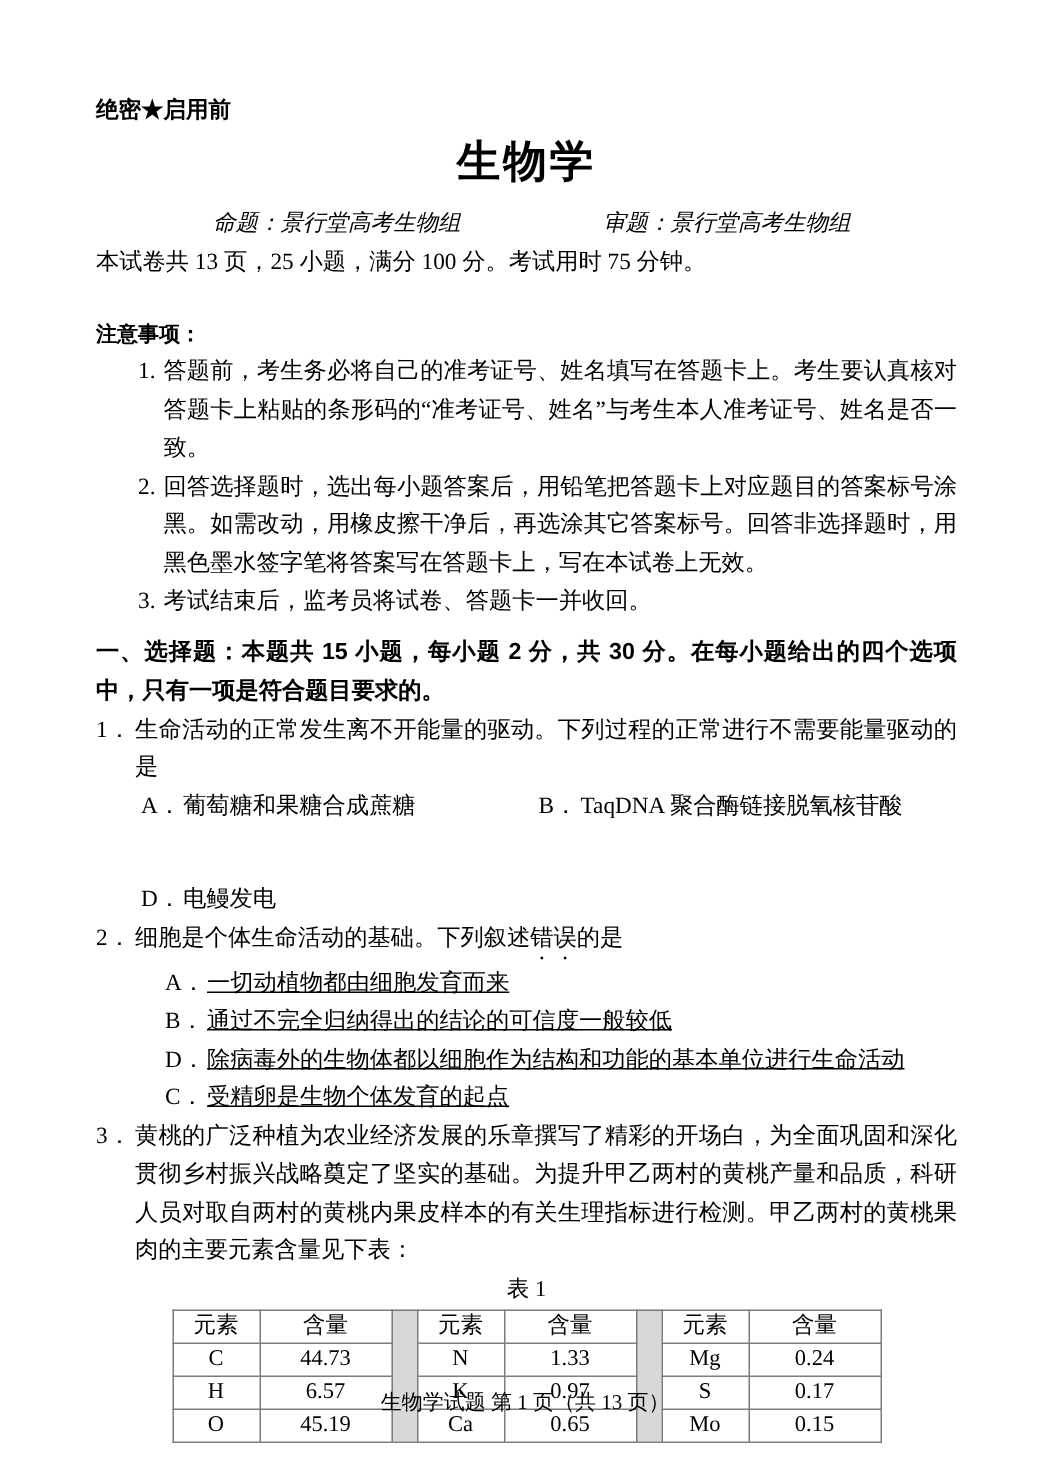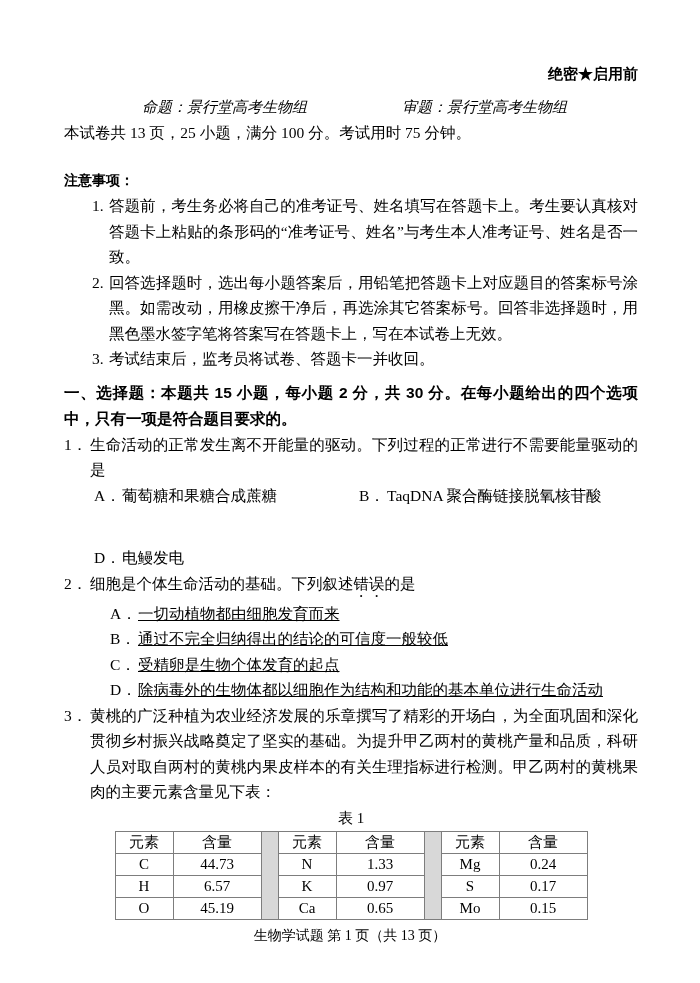--- a/index.html
+++ b/index.html
@@ -14,21 +14,20 @@
     line-height:25.5px;
     overflow:hidden;
   }
   .content { padding:64px 62px 0 64px; }
 
   .classification {
     font-family:"Liberation Sans", sans-serif;
     font-weight:bold;
     font-size:15px;
     line-height:20px;
-    text-align:right;
   }
   .exam-title {
     margin-top:16px;
     text-align:center;
     font-size:21px;
     font-weight:600;
     line-height:26px;
     letter-spacing:0.5px;
   }
   .subject-title {
@@ -123,20 +122,21 @@
 </style>
 </head>
 <body>
 
 <div class="page">
   <div class="content">
 
     <div class="classification">绝密★启用前</div>
 
 
+    <div class="subject-title">生物学</div>
 
     <div class="credits">
       <span class="setter">命题：景行堂高考生物组</span>
       <span class="reviewer">审题：景行堂高考生物组</span>
     </div>
 
     <div class="paper-info">本试卷共 13 页，25 小题，满分 100 分。考试用时 75 分钟。</div>
 
     <div class="notice-heading">注意事项：</div>
 
@@ -179,24 +179,24 @@
         <span class="q-stem"><span>细胞是个体生命活动的基础。下列叙述</span><span class="emph">错误</span><span>的是</span></span>
       </div>
       <div class="opts-col">
         <div class="opt">
           <span class="opt-label">A．</span><span>一切动植物都由细胞发育而来</span>
         </div>
         <div class="opt">
           <span class="opt-label">B．</span><span>通过不完全归纳得出的结论的可信度一般较低</span>
         </div>
         <div class="opt">
+          <span class="opt-label">D．</span><span>除病毒外的生物体都以细胞作为结构和功能的基本单位进行生命活动</span>
+        </div>
+        <div class="opt">
           <span class="opt-label">C．</span><span>受精卵是生物个体发育的起点</span>
-        </div>
-        <div class="opt">
-          <span class="opt-label">D．</span><span>除病毒外的生物体都以细胞作为结构和功能的基本单位进行生命活动</span>
         </div>
       </div>
     </div>
 
     <div class="question">
       <div class="q-stem-row">
         <span class="q-num">3．</span>
         <span class="q-stem">黄桃的广泛种植为农业经济发展的乐章撰写了精彩的开场白，为全面巩固和深化贯彻乡村振兴战略奠定了坚实的基础。为提升甲乙两村的黄桃产量和品质，科研人员对取自两村的黄桃内果皮样本的有关生理指标进行检测。甲乙两村的黄桃果肉的主要元素含量见下表：</span>
       </div>
     </div>

